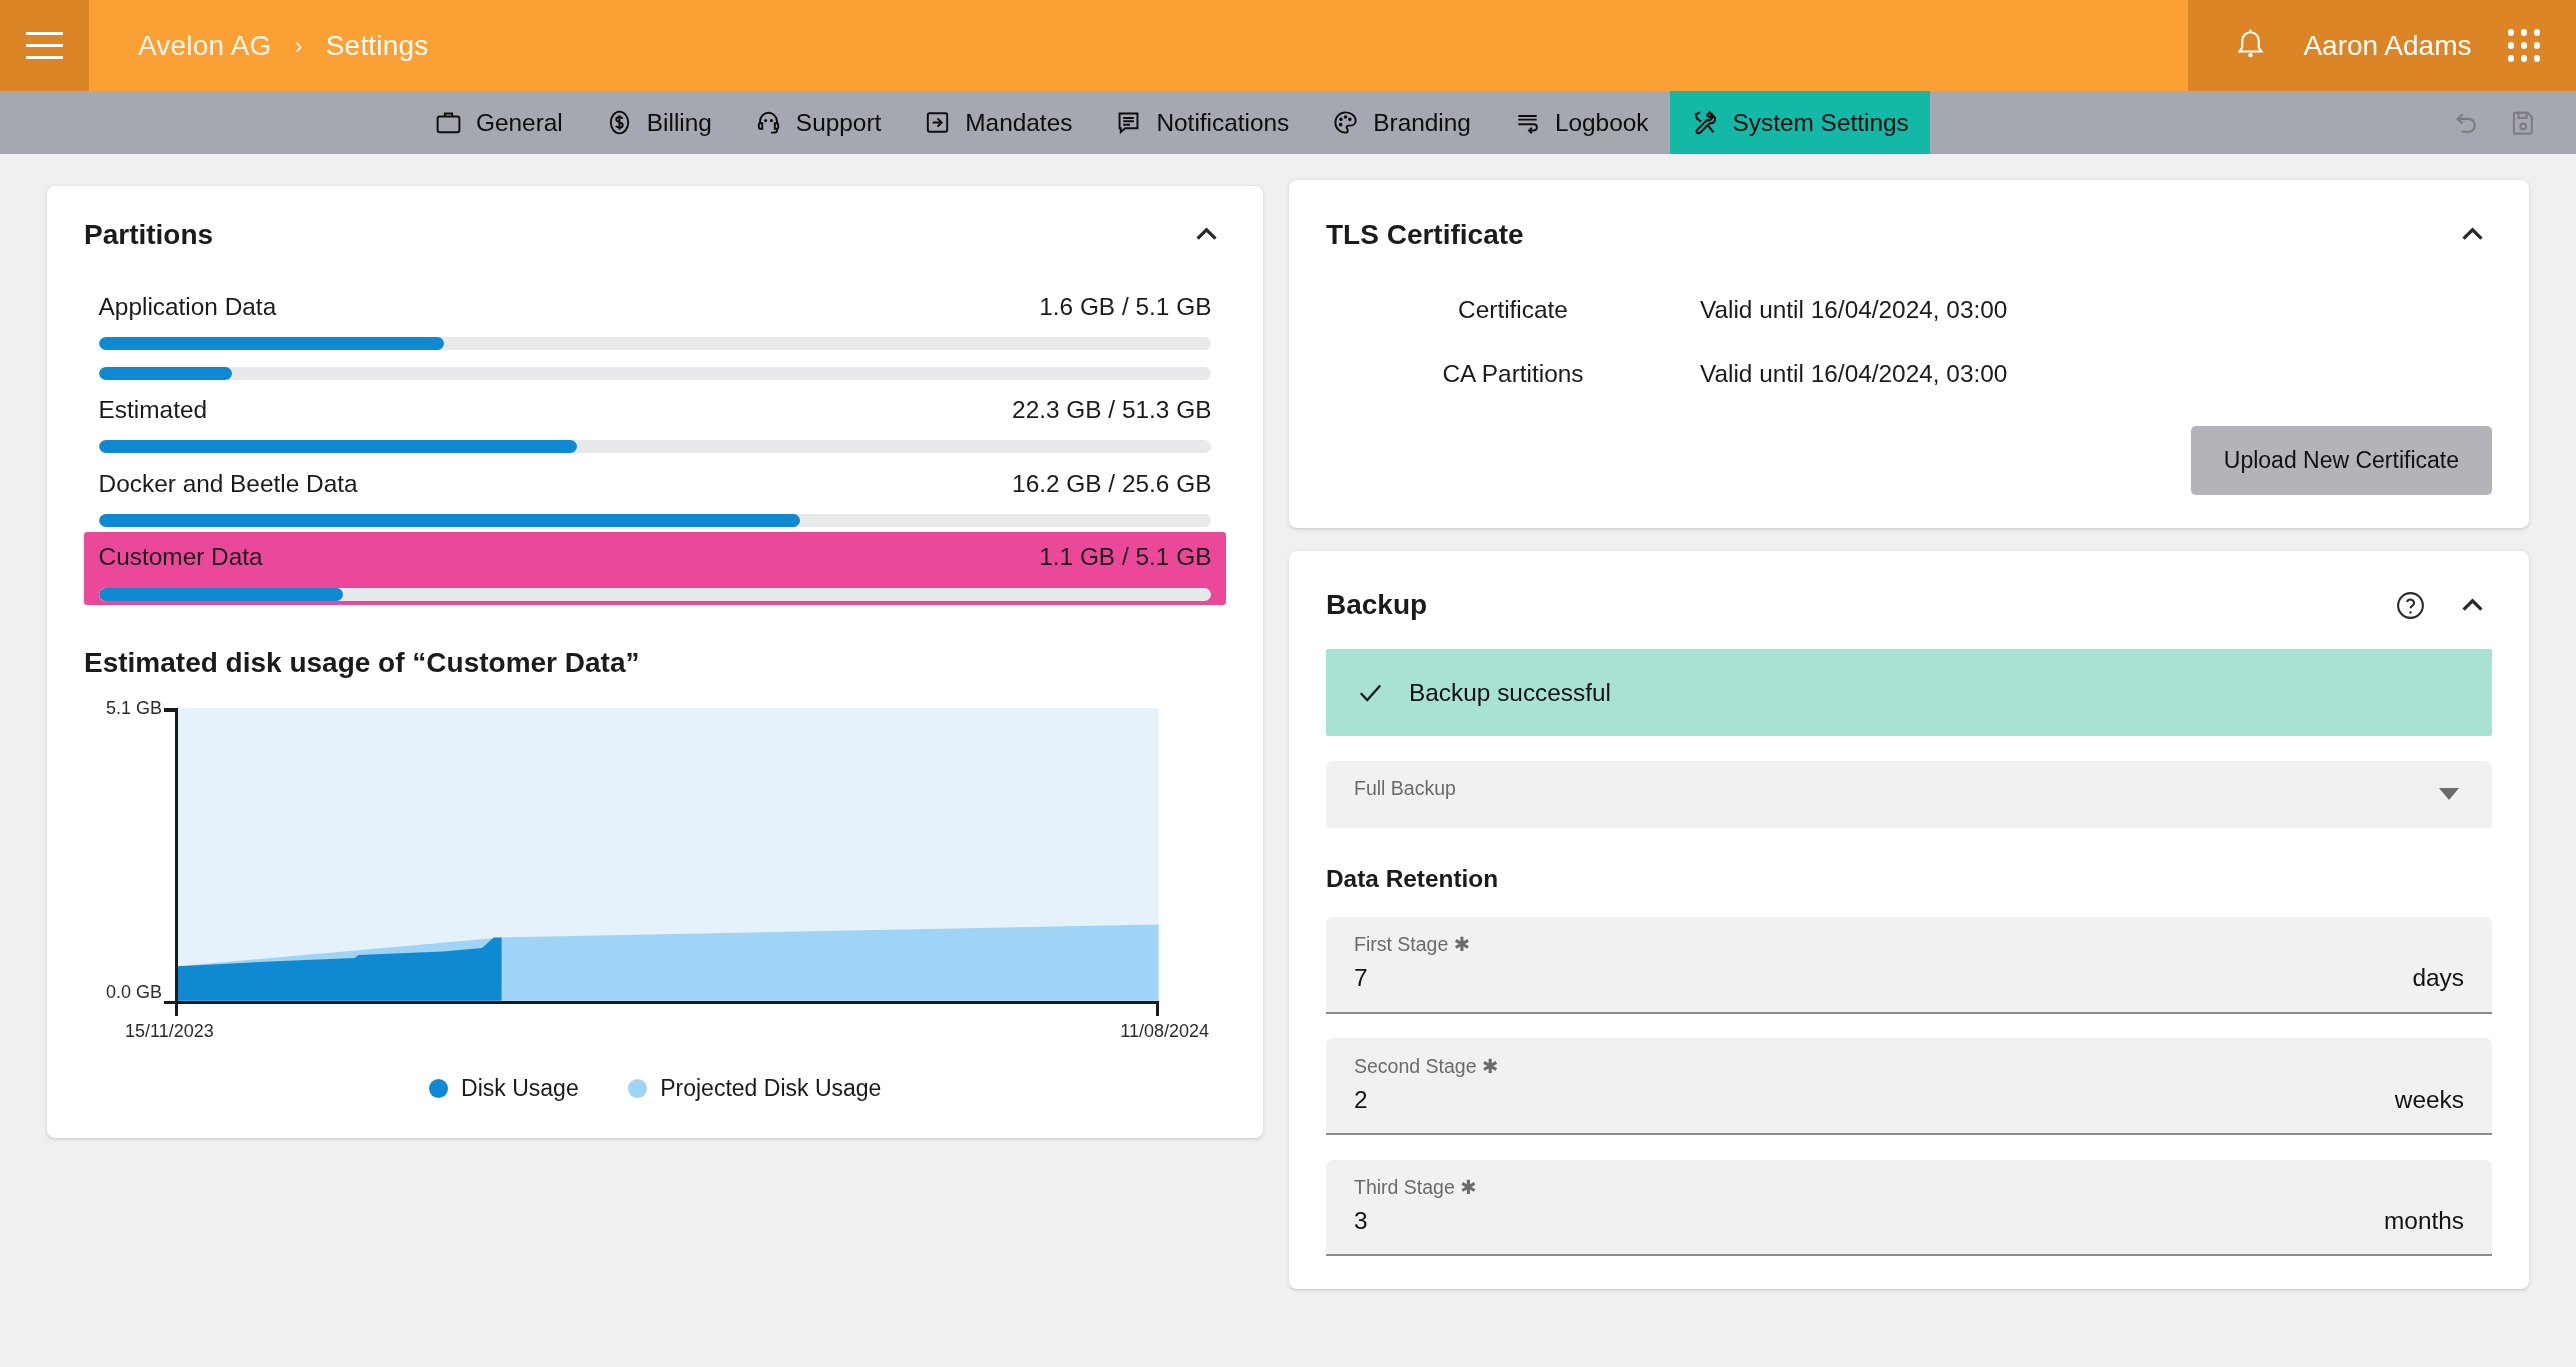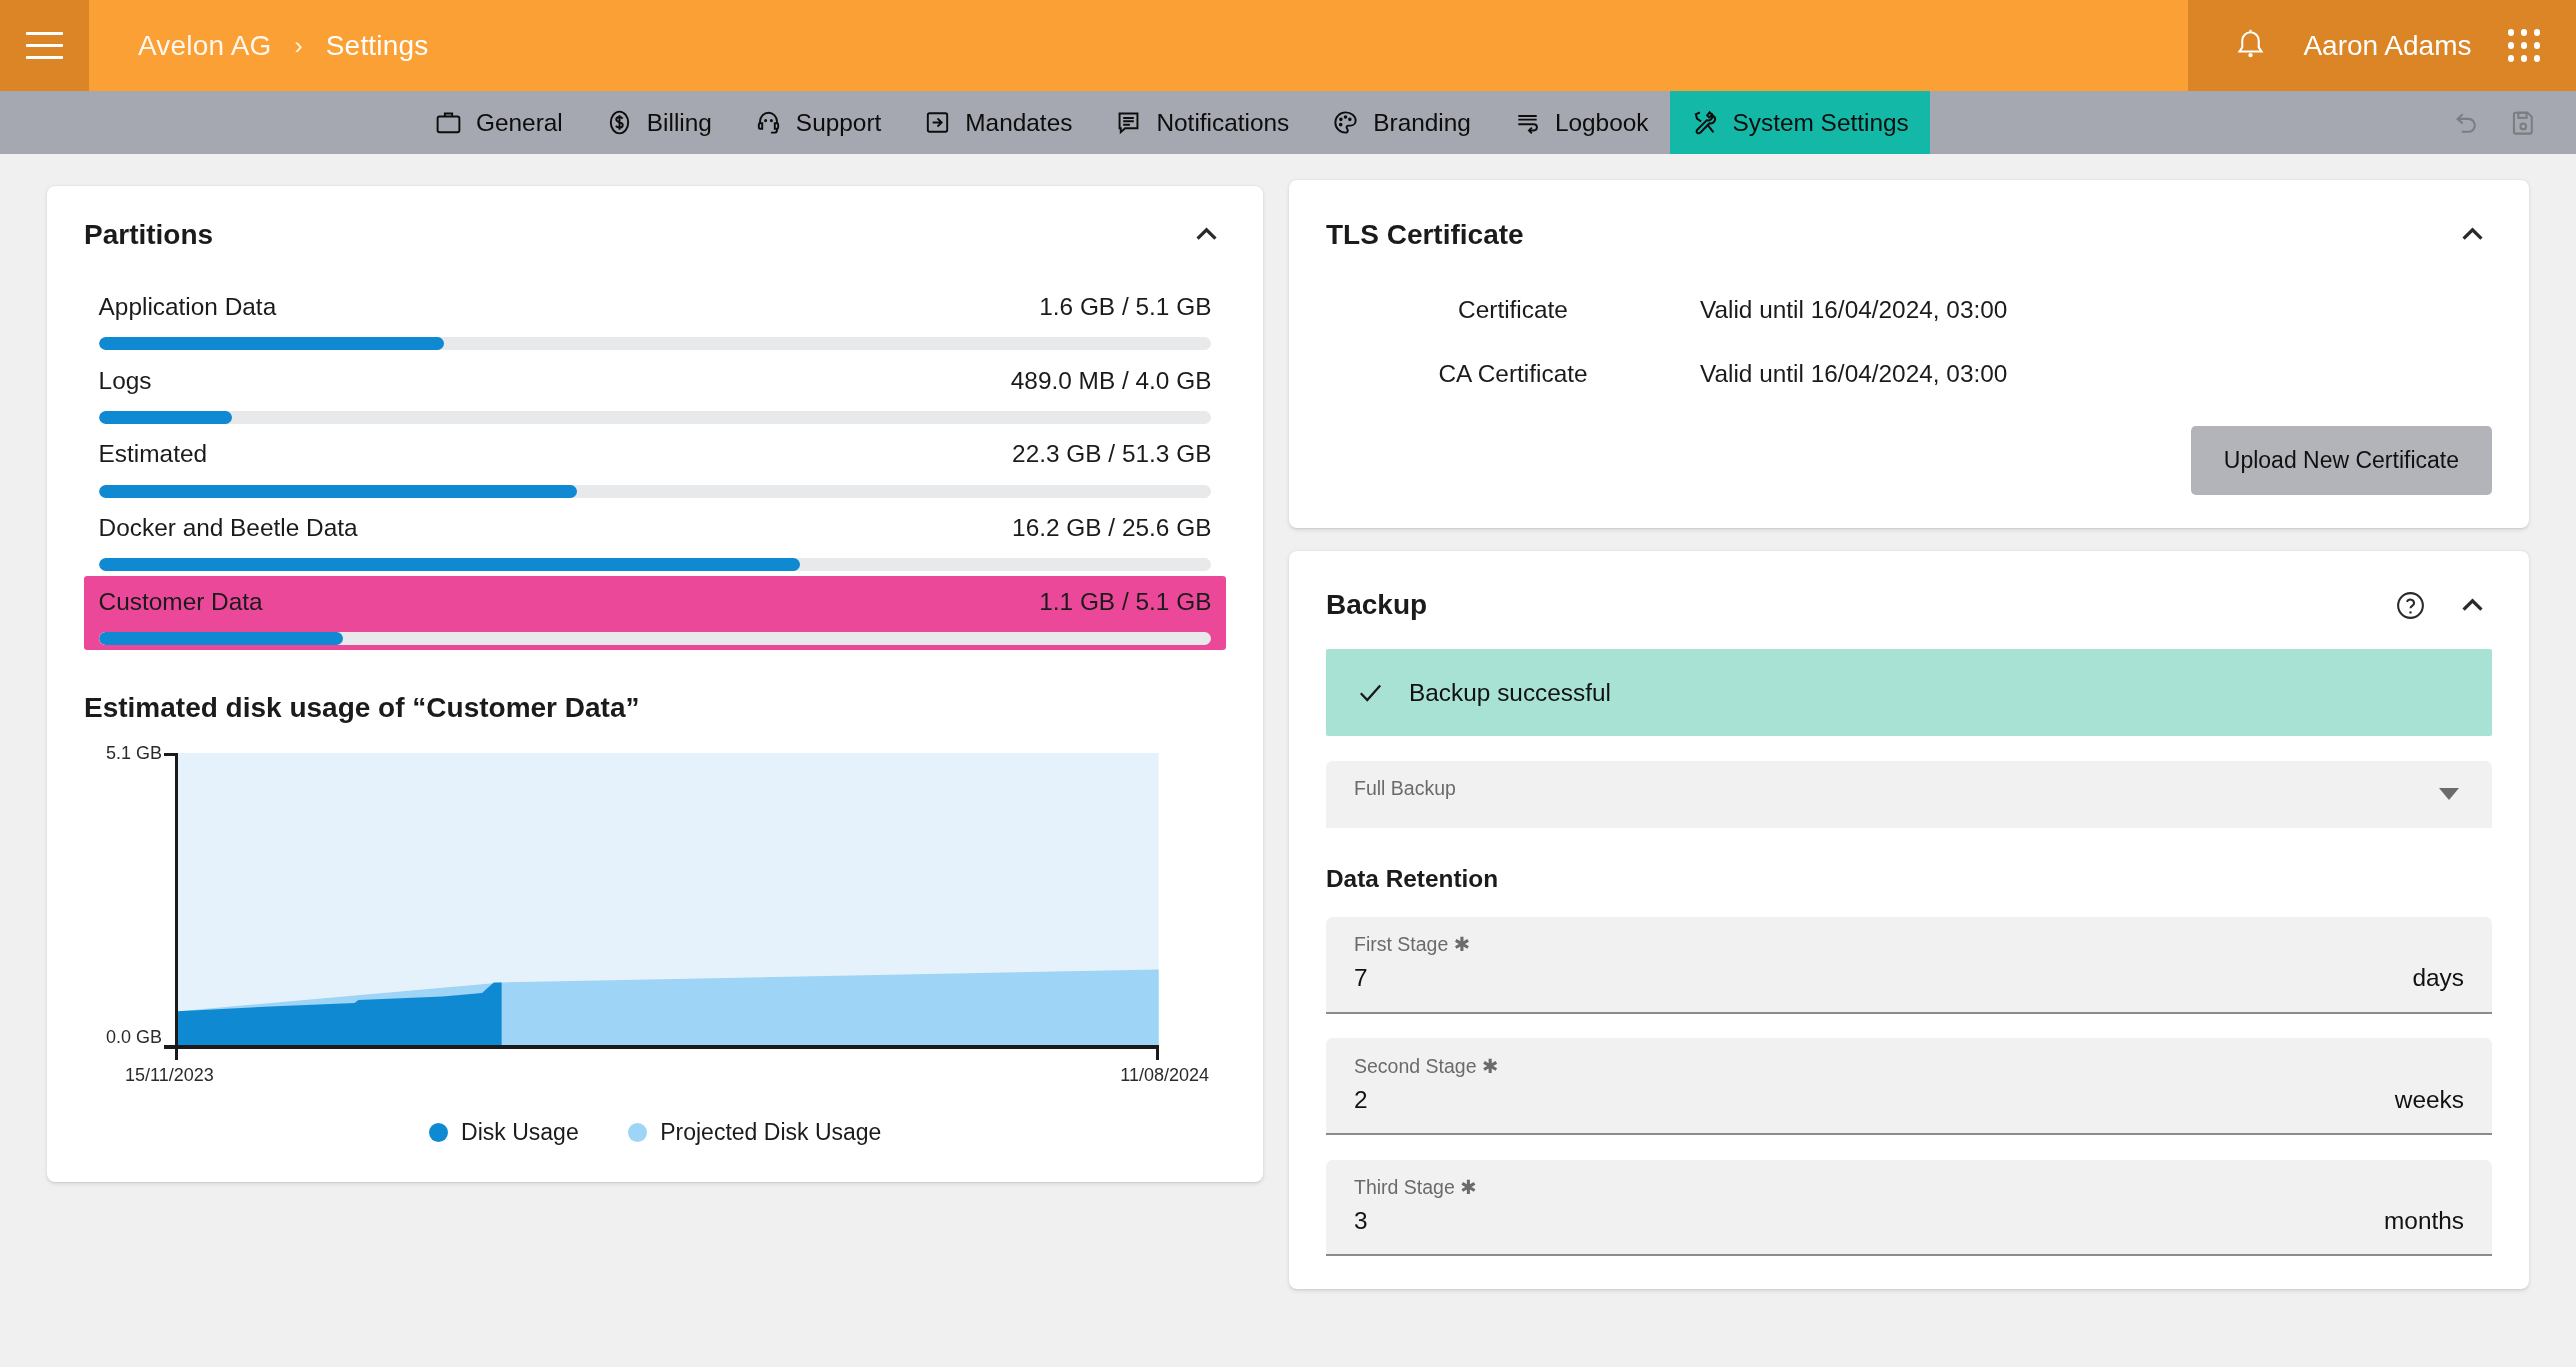--- a/index.html
+++ b/index.html
@@ -325,24 +325,20 @@
           <div class="partition-top">
             <span class="partition-name">Application Data</span>
             <span class="partition-size">1.6 GB / 5.1 GB</span>
           </div>
           <div class="bar-track">
             <div class="bar-fill" style="width: 31%;"></div>
           </div>
         </div>
 
         <div class="partition-row">
-          <div class="partition-top">
-            <span class="partition-name">Logs</span>
-            <span class="partition-size">489.0 MB / 4.0 GB</span>
-          </div>
           <div class="bar-track">
             <div class="bar-fill" style="width: 12%;"></div>
           </div>
         </div>
 
         <div class="partition-row">
           <div class="partition-top">
             <span class="partition-name">Estimated</span>
             <span class="partition-size">22.3 GB / 51.3 GB</span>
           </div>
@@ -423,21 +419,21 @@
               </svg>
           </div>
         </div>
       </div>
       <div class="tls-body">
         <div class="kv-row">
           <div class="kv-key">Certificate</div>
           <div class="kv-val">Valid until 16/04/2024, 03:00</div>
         </div>
         <div class="kv-row">
-          <div class="kv-key">CA Certificate</div>
+          <div class="kv-key">CA Partitions</div>
           <div class="kv-val">Valid until 16/04/2024, 03:00</div>
         </div>
         <div class="btn-row">
           <button class="btn-gray">Upload New Certificate</button>
         </div>
       </div>
     </div>
 
     <div class="card">
       <div class="card-head">

